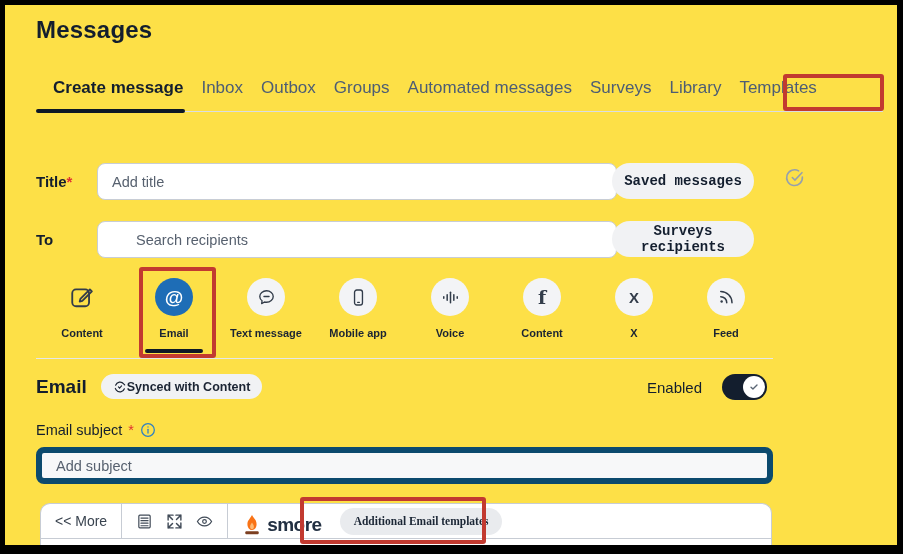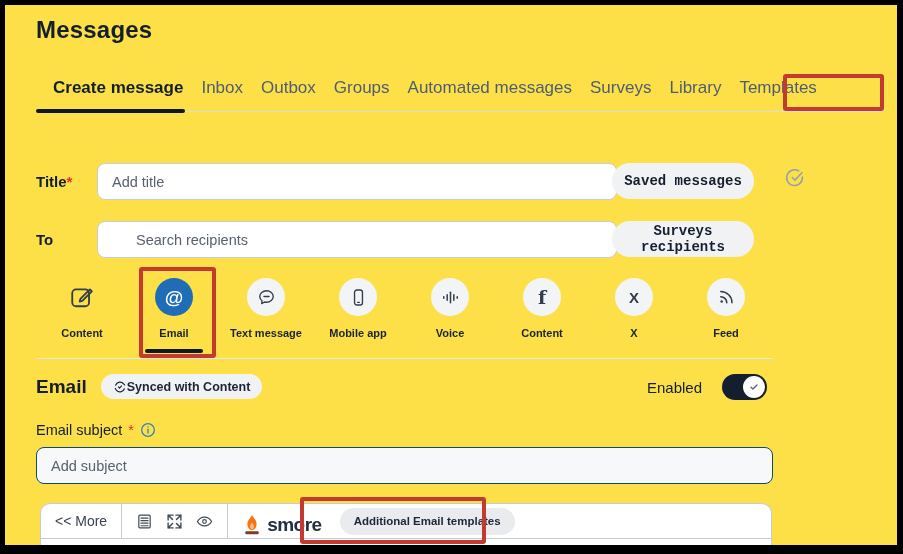--- a/index.html
+++ b/index.html
@@ -61,36 +61,36 @@
     font-size:12.5px;font-weight:700;color:#1b2433;}
   .enabled-wrap{position:absolute;right:130px;top:369px;display:flex;align-items:center;gap:20px;}
   .enabled-label{font-size:15px;color:var(--navy);}
   .toggle{position:relative;width:45px;height:26px;border-radius:13px;background:var(--navy);cursor:pointer;}
   .toggle-knob{position:absolute;right:2px;top:2px;width:22px;height:22px;border-radius:50%;background:#fff;
     display:flex;align-items:center;justify-content:center;color:#5b6675;}
 
   .subject-label-row{position:absolute;left:31px;top:417px;display:flex;align-items:center;gap:6px;
     font-size:14.5px;color:var(--navy);}
   .info-icon{width:16px;height:16px;color:#2f80c2;}
-  .subject-input{position:absolute;left:31px;top:442px;width:737px;height:37px;background:#f7f8f9;border:1px solid #0c4a6e;
+  .subject-input{position:absolute;left:31px;top:442px;width:737px;height:37px;background:#f7f8f9;border:6px solid #0c4a6e;
     border-radius:8px;font-size:14.5px;padding:0 14px;color:#222;outline:none;font-family:"Liberation Sans",sans-serif;}
   .subject-input::placeholder{color:#57616f;opacity:1;}
 
   
   .editor{position:absolute;left:35px;top:498px;width:732px;height:60px;border:1px solid #c7ccd4;border-bottom:none;
     border-radius:10px 10px 0 0;background:#fff;}
   .toolbar{height:35px;border-bottom:1px solid #c7ccd4;display:flex;align-items:center;padding:0 0 0 14px;}
   .tb-more{font-size:14px;color:#39434f;cursor:pointer;padding-right:14px;}
   .tb-div{width:1px;align-self:stretch;background:#c7ccd4;}
   .tb-icons{display:flex;align-items:center;gap:13px;padding:0 14px;}
   .tb-icon{width:17px;height:17px;color:#414b58;cursor:pointer;}
   .tb-brand{display:flex;align-items:flex-start;gap:5px;padding:0 14px;margin-top:7px;}
   .brand-text{font-size:19px;font-weight:800;color:#223042;letter-spacing:-.5px;}
   .tpl-btn{border:none;background:#e9ebee;border-radius:14px;height:27px;padding:0 14px;margin-left:4px;
-    font-size:11.5px;font-weight:700;color:#1c2736;cursor:pointer;font-family:Liberation Sans, sans-serif;}
+    font-size:11.5px;font-weight:700;color:#1c2736;cursor:pointer;font-family:Liberation Serif, serif;}
   svg{display:block;}
 </style>
 </head>
 <body>
 
 <div class="frame">
 <div class="page">
 
   <h1 class="page-title">Messages</h1>
 

